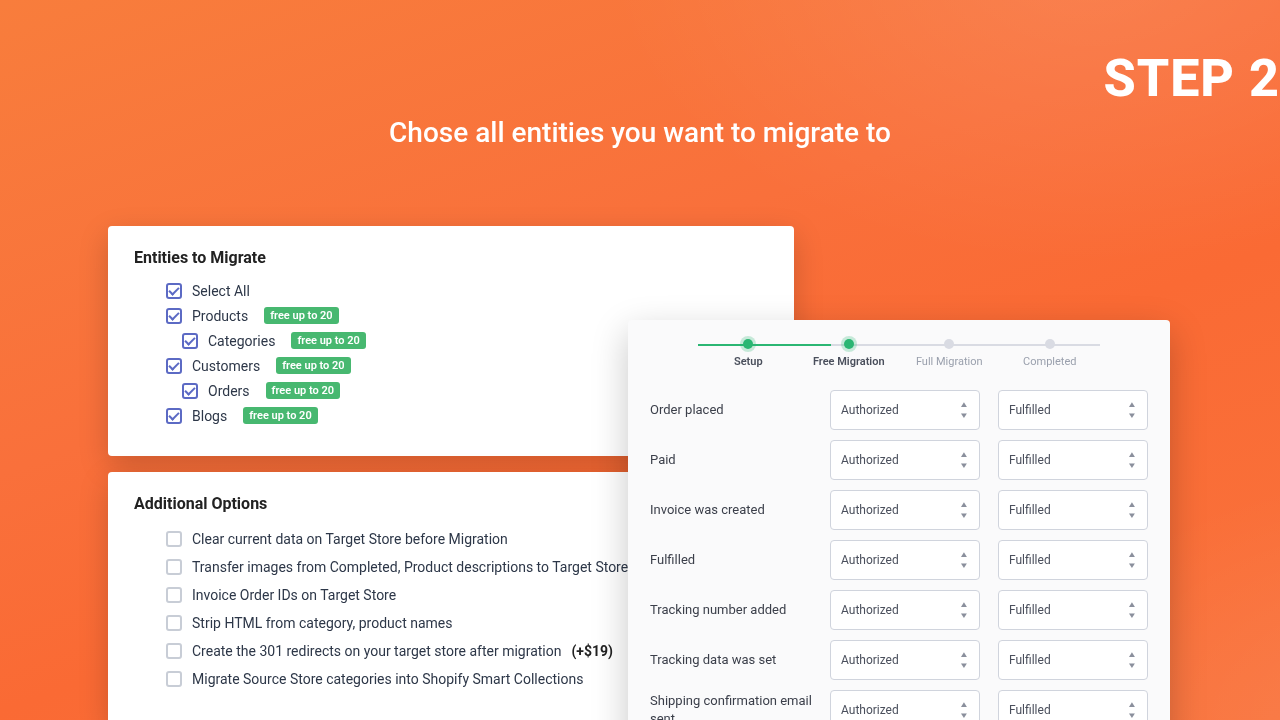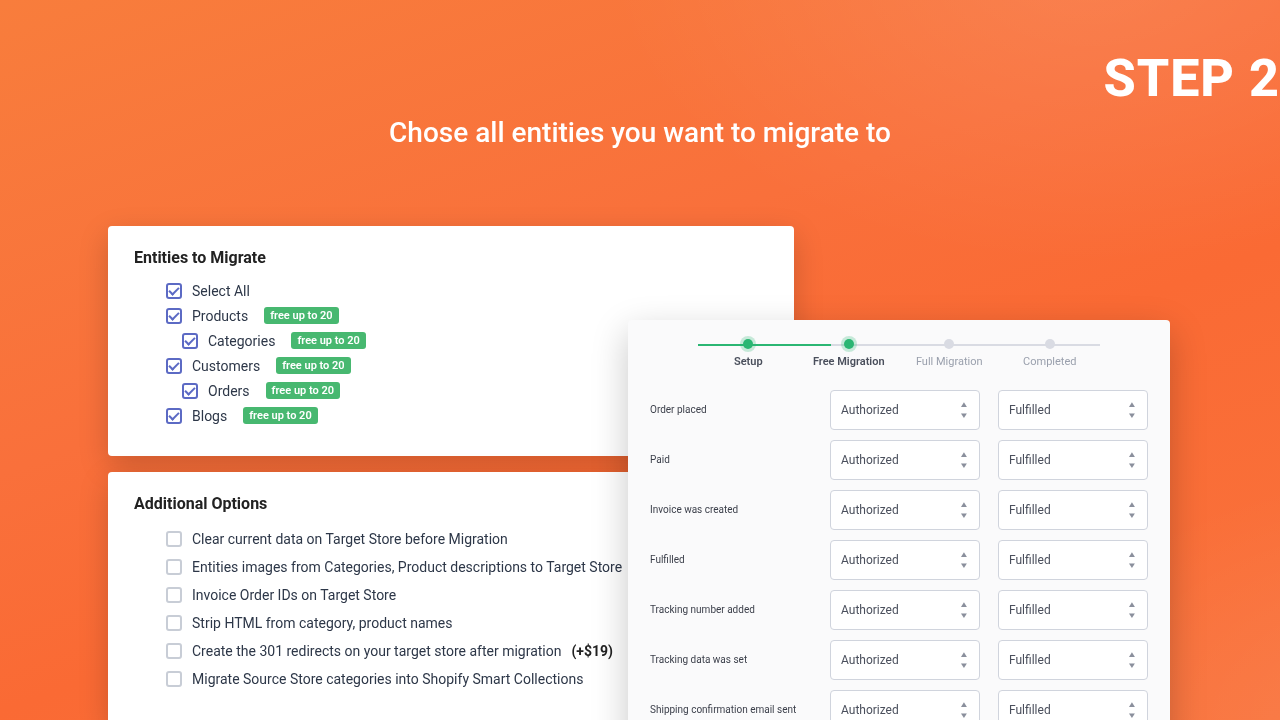--- a/index.html
+++ b/index.html
@@ -85,21 +85,21 @@
   .step { position:relative; text-align:center; width:25%; }
   .step .dot {
     width:10px; height:10px; background:#d9dbe3; border-radius:50%;
     margin:1px auto 6px; position:relative; z-index:1;
   }
   .step.done .dot, .step.active .dot { background:#2bb673; box-shadow:0 0 0 3px rgba(43,182,115,0.25); }
   .step .lbl { font-size:11px; color:#9aa0ad; }
   .step.done .lbl, .step.active .lbl { color:#4a4f5c; font-weight:600; }
 
   .map-row { display:flex; align-items:center; gap:18px; margin:10px 0; }
-  .map-row .label { flex:0 0 162px; font-size:10px; color:#3b3f4a; line-height:1.35; }
+  .map-row .label { flex:0 0 162px; font-size:13px; color:#3b3f4a; line-height:1.35; }
   .sel {
     flex:1; height:40px; background:#fff; border:1px solid #d0d4dd; border-radius:4px;
     display:flex; align-items:center; justify-content:space-between;
     padding:0 10px; font-size:12px; color:#4a4f5c;
   }
   .sel .caret { color:#8a8f9c; font-size:10px; line-height:1; display:flex; flex-direction:column; gap:1px;}
   .sel .caret span:first-child{transform:scaleY(0.8);} 
   .sel .caret span:last-child{transform:scaleY(0.8);} 
 
   .skip-row { display:flex; align-items:center; justify-content:center; gap:12px; margin:18px 0 14px; font-size:12px; color:#555; }
@@ -156,21 +156,21 @@
 
     <div class="inner-card">
       <div class="card-title">Additional Options</div>
       <div id="options-list" style="margin-top:18px;">
           <div class="chk-row indent1" style="margin: 12px 0px; align-items: center;">
             <span class="chk empty"></span>
             <span>Clear current data on Target Store before Migration </span>
           </div>
           <div class="chk-row indent1" style="margin: 12px 0px;">
             <span class="chk empty"></span>
-            <span>Entities images from Categories, Product descriptions to Target Store </span>
+            <span>Transfer images from Completed, Product descriptions to Target Store </span>
             <span class="price">(+$39)</span>
             <span class="yt"></span>
           </div>
           <div class="chk-row indent1" style="margin: 12px 0px;">
             <span class="chk empty"></span>
             <span>Invoice Order IDs on Target Store </span>
           </div>
           <div class="chk-row indent1" style="margin: 12px 0px;">
             <span class="chk empty"></span>
             <span>Strip HTML from category, product names </span>

